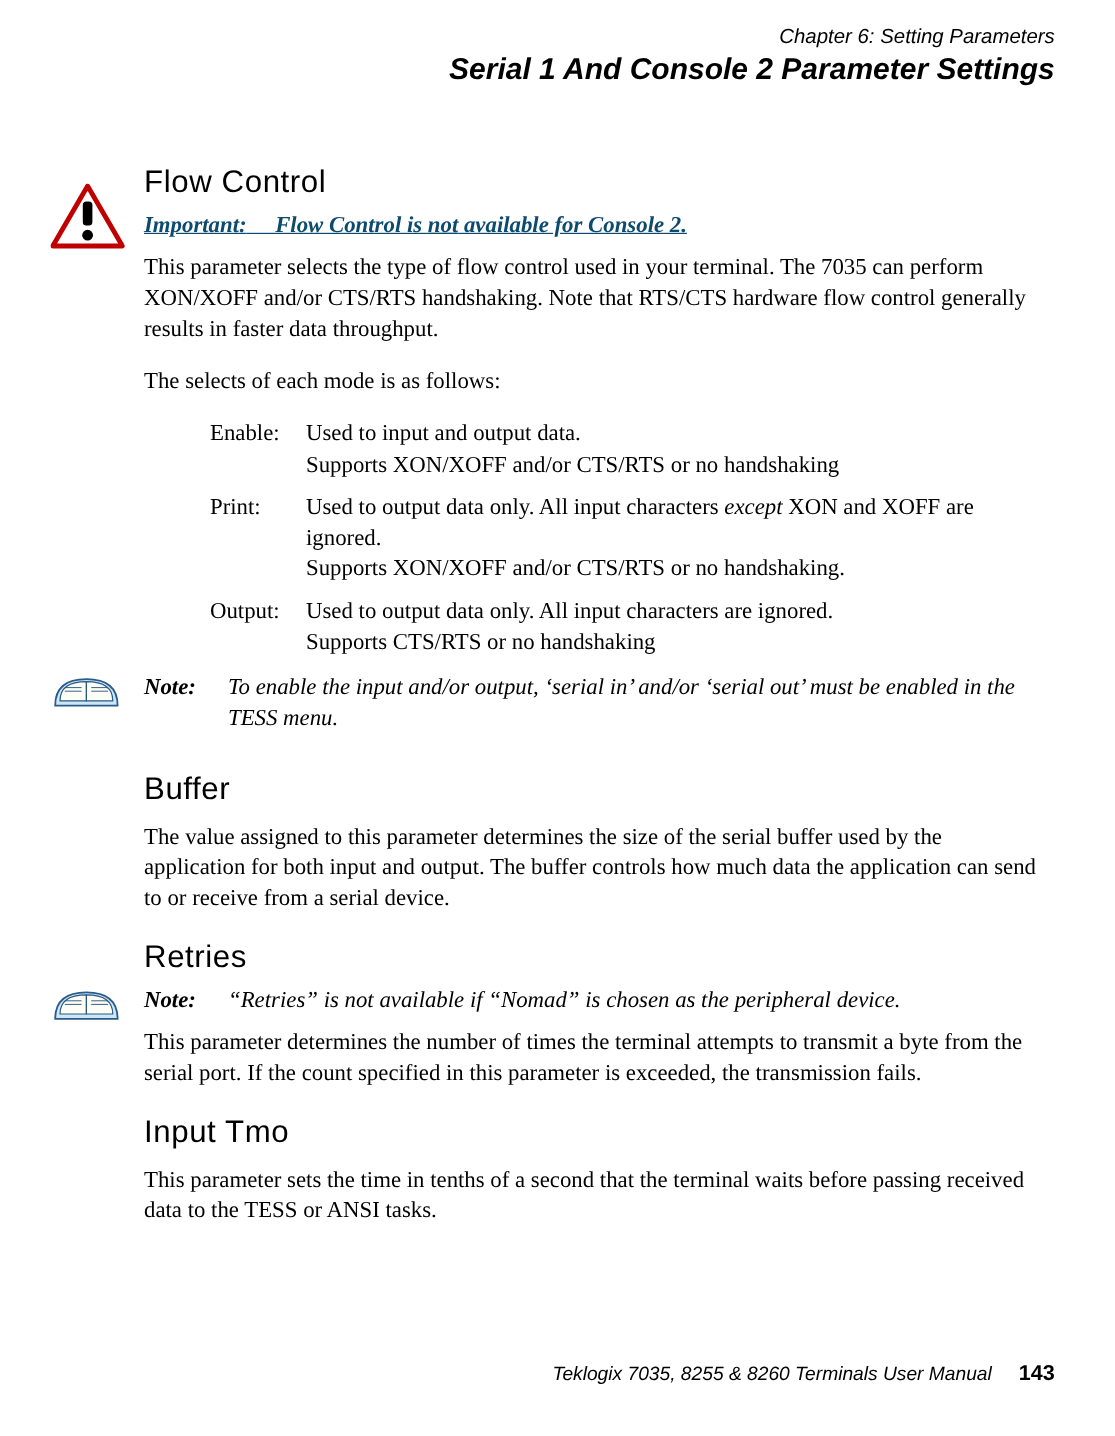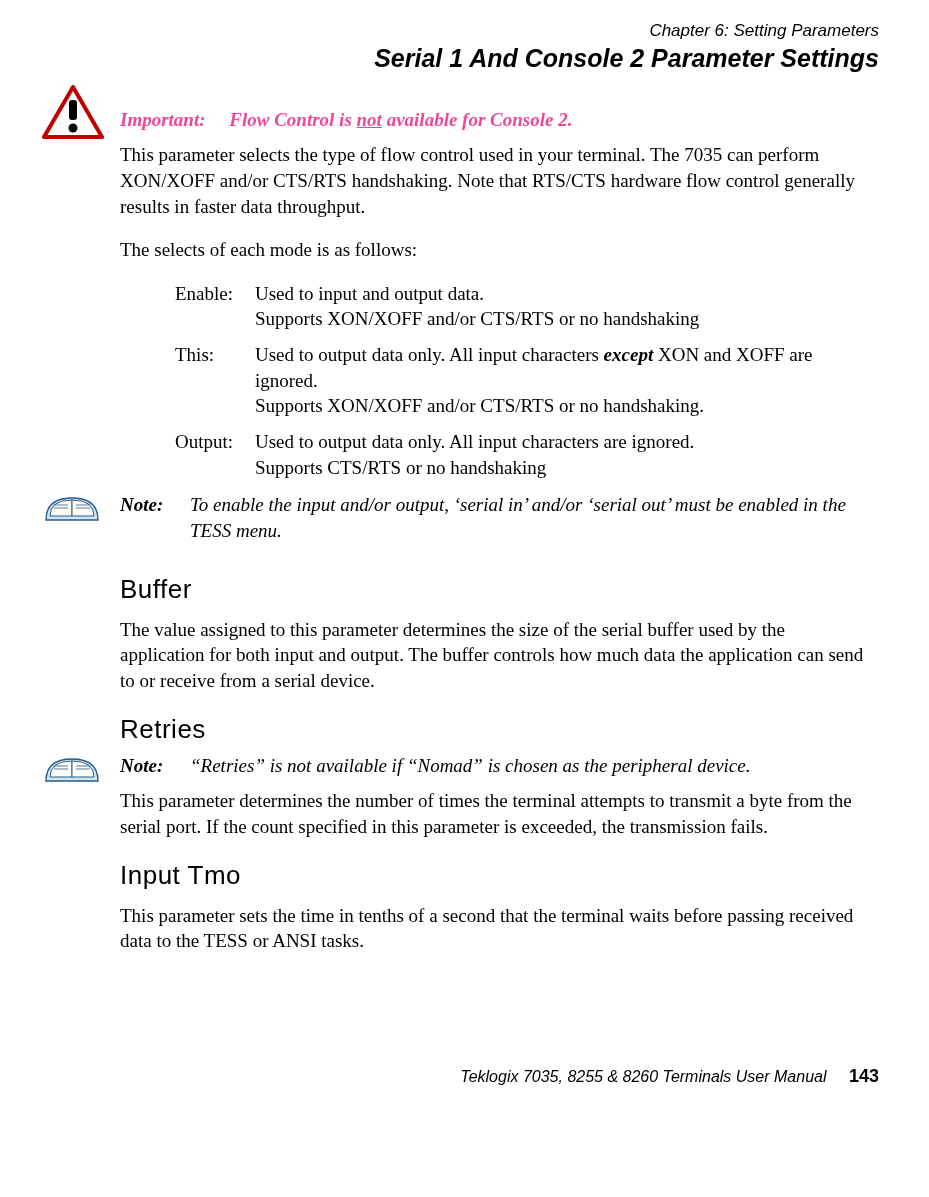--- a/index.html
+++ b/index.html
@@ -10,47 +10,47 @@
     color: #000;
     width: 929px;
     box-sizing: border-box;
     line-height: 1.35;
   }
   .header {
     text-align: right;
     font-family: Arial, Helvetica, sans-serif;
     font-style: italic;
     font-size: 17px;
-    margin-bottom: 32px;
+    margin-bottom: 59px;
     line-height: 1.3;
   }
   .header .subtitle { font-weight: bold; font-size: 25px; }
   .content { margin-left: 70px; margin-right: 10px; }
   h2 {
     font-family: Impact, "Arial Narrow", sans-serif;
     font-weight: normal;
     font-size: 26px;
     letter-spacing: 0.5px;
     margin: 0 0 6px 0;
   }
   .important-row, .note-row { position: relative; }
   .warning-icon {
     position: absolute;
     left: -78px;
     top: -22px;
   }
-  .important-text { color: #ec4899; font-style: italic; font-weight: bold; }
+  .important-text { color: #0c4a6e; font-style: italic; font-weight: bold; text-decoration: underline; }
   .important-label { font-weight: bold; }
   .not-underline { text-decoration: underline; }
   p.body { margin: 10px 0 18px 0; }
   .modes { margin-left: 55px; margin-bottom: 12px; }
   .mode-row { display: flex; margin-bottom: 10px; }
   .mode-label { width: 80px; flex: 0 0 80px; }
   .mode-desc { flex: 1; }
-  .bolditalic { font-weight: bold; font-style: italic; margin-top: 48px; }
+  .bolditalic { font-weight: normal; font-style: italic; margin-top: 48px; }
   .note-icon { position: absolute; left: -78px; top: -4px; }
   .note-text { font-style: italic; }
   .note-label { font-weight: bold; font-style: italic; }
   .note-block { display: flex; }
   .note-lbl-col { width: 70px; flex: 0 0 70px; }
   .note-body-col { flex: 1; }
   .footer {
     text-align: right;
     font-family: Arial, Helvetica, sans-serif;
     font-style: italic;
@@ -62,20 +62,21 @@
 </head>
 <body>
 
 <div class="header">
   <div>Chapter  6:  Setting Parameters</div>
   <div class="subtitle">Serial 1 And Console 2 Parameter Settings</div>
 </div>
 
 <div class="content">
 
+  <h2>Flow Control</h2>
 
   <div class="important-row">
     <svg class="warning-icon" width="62" height="56" viewBox="0 0 62 56">
       <polygon points="31,2 60,52 2,52" fill="none" stroke="#c00000" stroke-width="4" stroke-linejoin="round"></polygon>
       <rect x="27" y="15" width="8" height="20" rx="3" fill="#000"></rect>
       <circle cx="31" cy="43" r="4.5" fill="#000"></circle>
     </svg>
     <span class="important-text">
       <span class="important-label">Important:</span>
       &nbsp;&nbsp;&nbsp;
@@ -88,21 +89,21 @@
 
   <div class="modes">
     <div class="mode-row">
       <div class="mode-label">Enable:</div>
       <div class="mode-desc">
         <span>Used to input and output data.</span><br>
         <span>Supports XON/XOFF and/or CTS/RTS or no handshaking</span>
       </div>
     </div>
     <div class="mode-row">
-      <div class="mode-label">This:</div>
+      <div class="mode-label">Print:</div>
       <div class="mode-desc">
         <span>Used to output data only. All input characters </span><span class="bolditalic">except</span><span> XON and XOFF are ignored.</span><br>
         <span>Supports XON/XOFF and/or CTS/RTS or no handshaking.</span>
       </div>
     </div>
     <div class="mode-row">
       <div class="mode-label">Output:</div>
       <div class="mode-desc">
         <span>Used to output data only. All input characters are ignored.</span><br>
         <span>Supports CTS/RTS or no handshaking</span>

